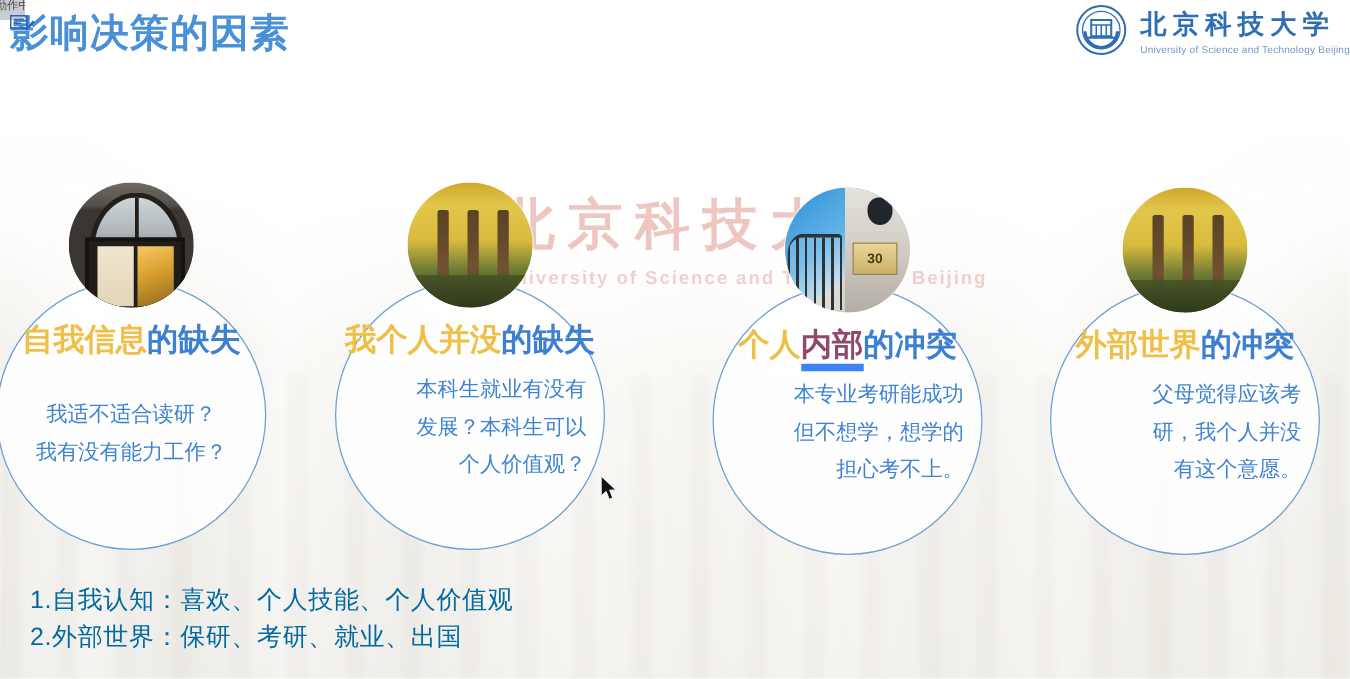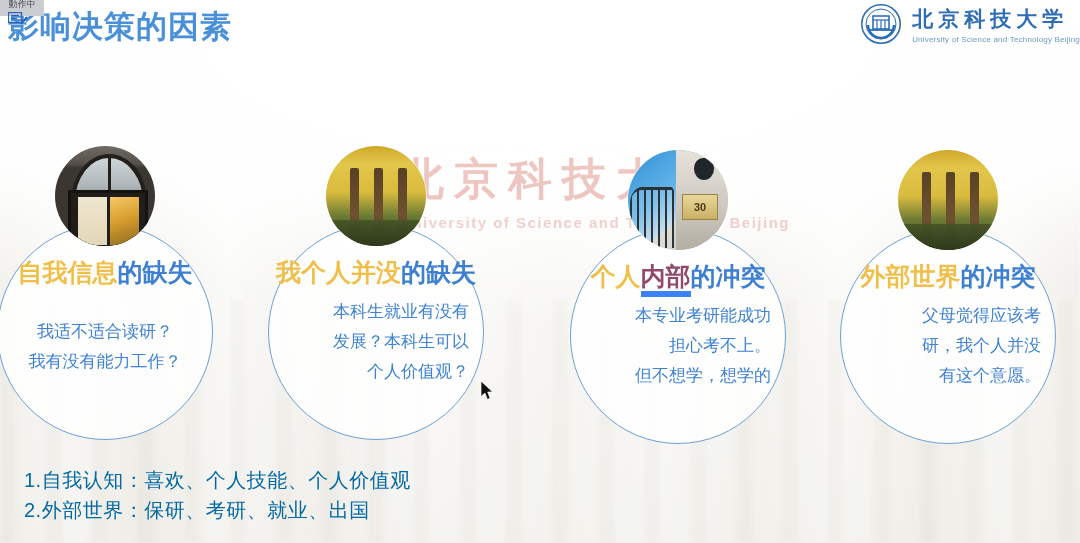--- a/index.html
+++ b/index.html
@@ -105,21 +105,21 @@
     color: #4a90d9;
     letter-spacing: 1px;
     line-height: 38px;
     white-space: nowrap;
     z-index: 6;
   }
   .corner-chip {
     position: absolute;
     left: 0;
     top: 0;
-    width: 44px;
+    width: 20px;
     height: 16px;
     background: #c9ccd1;
     z-index: 8;
     display: flex;
     align-items: center;
     justify-content: center;
     overflow: hidden;
   }
   .corner-chip .chip-txt {
     font-size: 9px;
@@ -404,22 +404,22 @@
         <div class="lamp"></div>
         <div class="sign">30</div>
         <div class="fence"></div>
       </div>
     </div>
     <div class="heading">
       <span class="gold">个人</span><span class="plum">内部</span><span class="blue">的冲突</span>
     </div>
     <div class="body">
       <div>本专业考研能成功</div>
+      <div>但不想学，想学的</div>
       <div>担心考不上。</div>
-      <div>但不想学，想学的</div>
     </div>
   </div>
 
   <div class="bubble b4" style="left:840px; top:228px;">
     <div class="photo">
       <div class="ph-trees">
         <div class="tr t1"></div>
           <div class="tr t2"></div>
           <div class="tr t3"></div>
         <div class="ground"></div>

